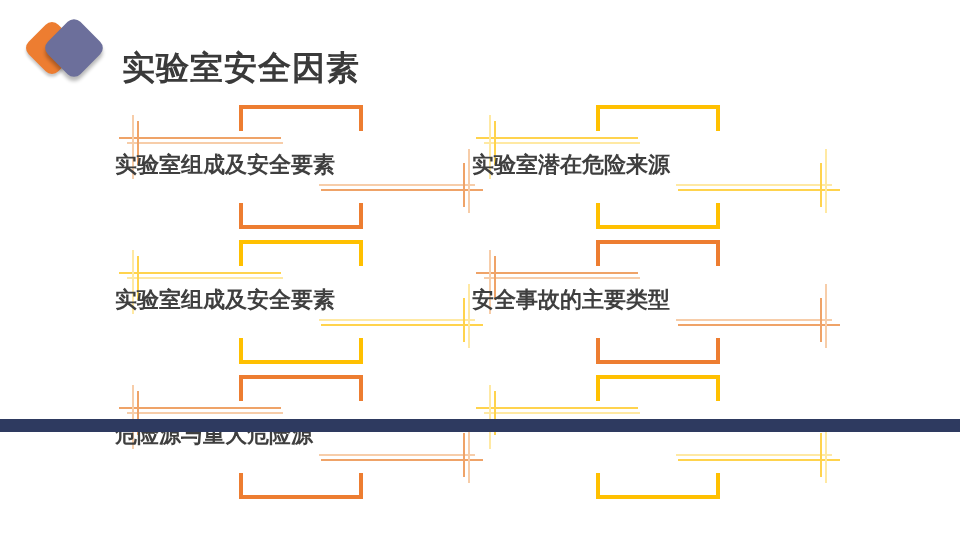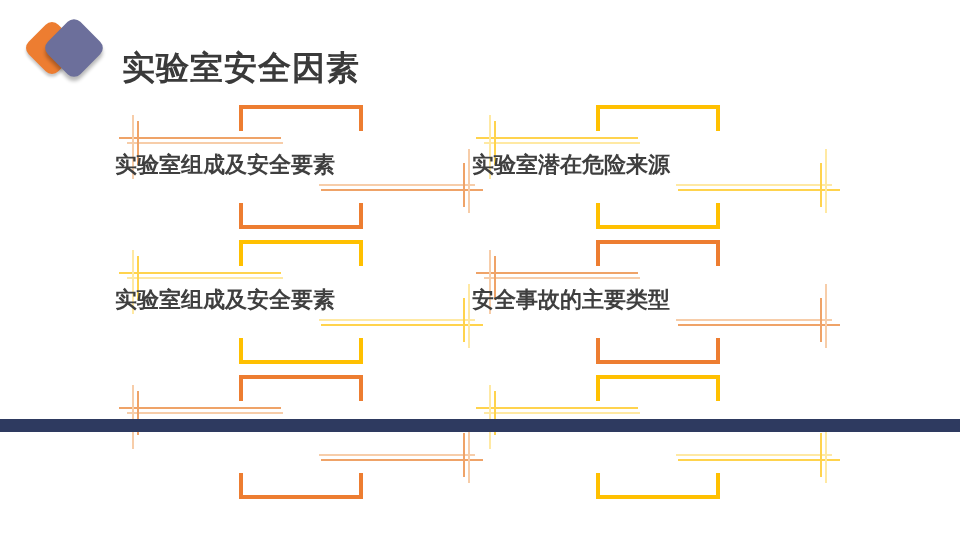--- a/index.html
+++ b/index.html
@@ -150,20 +150,21 @@
           <i class="v2"></i>
         </div>
       <div class="deco right">
           <i class="h1"></i>
           <i class="h2"></i>
           <i class="v1"></i>
           <i class="v2"></i>
         </div>
       <div class="bracket top"></div>
       <div class="bracket bottom"></div>
+      <div class="label">危险源与重大危险源</div>
     </div>
 
     <div class="item c1 r2" data-scheme="yellow">
       <div class="deco left">
           <i class="h1"></i>
           <i class="h2"></i>
           <i class="v1"></i>
           <i class="v2"></i>
         </div>
       <div class="deco right">

